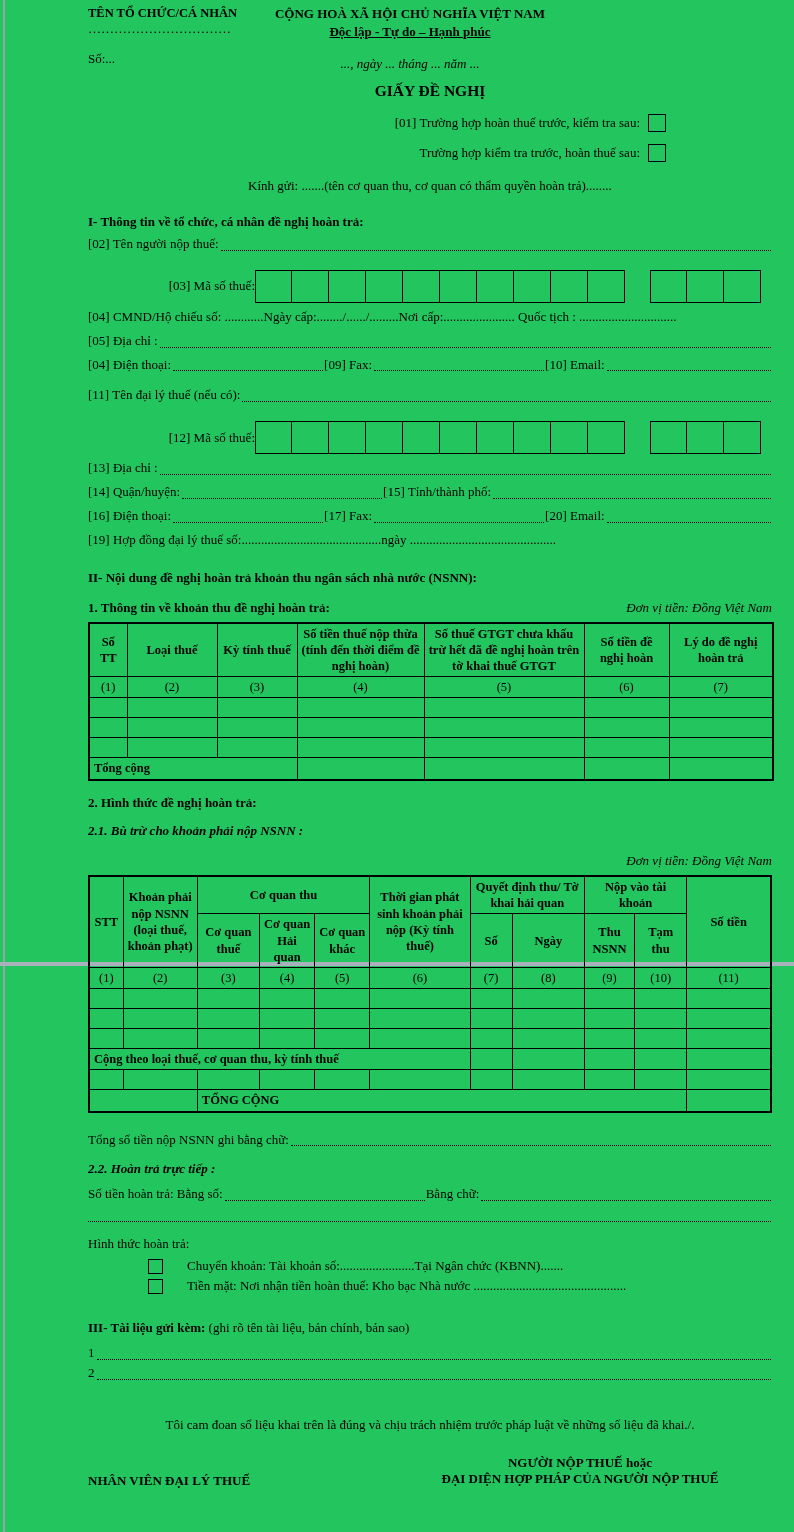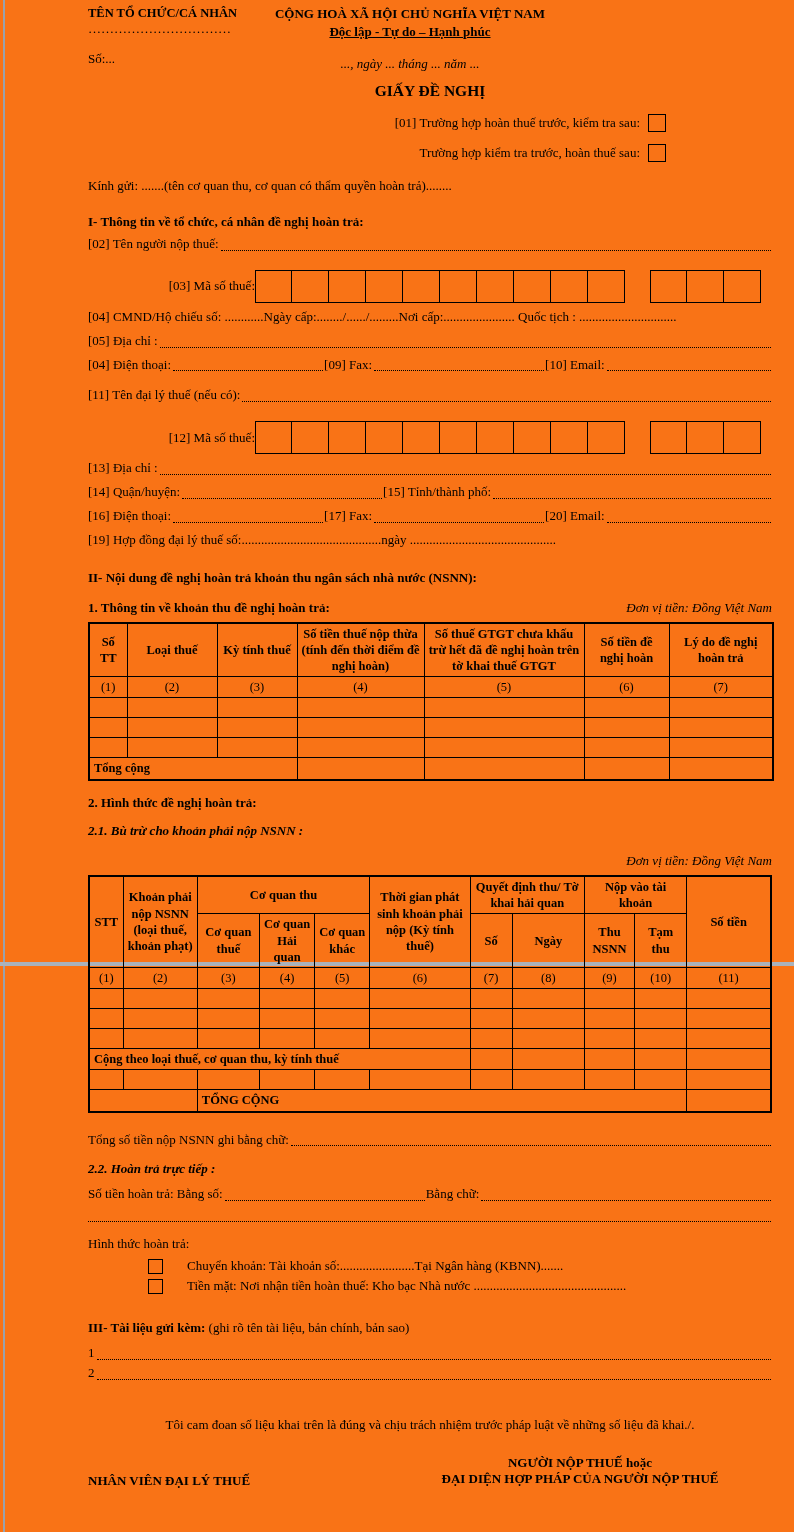--- a/index.html
+++ b/index.html
@@ -1,18 +1,18 @@
 <!DOCTYPE html>
 <html><head>
 <meta charset="utf-8">
 <style>
   * { margin:0; padding:0; box-sizing:border-box; }
   html,body { background:#fff; }
   body { font-family:"Liberation Serif","DejaVu Serif",serif; color:#000; font-size:13px; }
-  .page { position:relative; width:794px; height:1532px; background:#f97316; overflow:hidden; }
+  .page { position:relative; width:794px; height:1532px; background:#22c55e; overflow:hidden; }
   .left-edge { position:absolute; left:3px; top:0; width:2px; height:1532px; background:#9aa1ab; }
   .page-break { position:absolute; left:0; top:962px; width:794px; height:4px; background:#a9b2bc; }
   .content { position:absolute; left:88px; top:6px; width:684px; }
 
   
   .hdr { display:flex; }
   .hdr-left { width:168px; }
   .hdr-left .org { font-weight:bold; font-size:12.5px; }
   .hdr-center { width:308px; text-align:center; }
   .hdr-center .nat { font-weight:bold; font-size:13px; }
@@ -21,21 +21,21 @@
   .hdr-right { width:196px; margin-left:12px; border:2px solid #000; text-align:center; padding:3px 4px 6px 4px; height:86px; }
   .hdr-right .mau { font-weight:bold; font-size:13px; }
   .hdr-right .mau-note { font-style:italic; font-size:12px; line-height:1.25; }
 
   .doc-title { text-align:center; font-weight:bold; font-size:15.5px; margin-top:10px; }
   .doc-title2 { text-align:center; font-weight:bold; font-size:15.5px; margin-top:6px; letter-spacing:.3px; }
 
   .chk-row { display:flex; justify-content:flex-end; width:472px; margin:0 auto; margin-top:12px; align-items:center; }
   .chk-row.first { margin-top:14px; }
   .chk-box { width:18px; height:18px; border:1.5px solid #000; margin-left:8px; }
-  .kinhgui { text-align:left; margin-top:16px; }
+  .kinhgui { text-align:center; margin-top:16px; }
 
   .sec-h { font-weight:bold; margin-top:20px; }
   .line { display:flex; align-items:flex-end; margin-top:5px; line-height:1.45; }
   .lead { flex:1 1 auto; border-bottom:1.3px dotted #000; margin:0 1px 3px 2px; height:1em; } .lead.w150 { flex:0 0 150px; }
   .lead.w170 { flex:0 0 170px; } .lead.w200 { flex:0 0 200px; }
 
   .mst-row { display:flex; align-items:center; margin-top:16px;text-align:right; }
   .mst-label { width:167px; }
   .mst-boxes { display:flex; }
   .mst-cell { width:37px; height:33px; border:1.8px solid #000; border-left:none; }
@@ -405,21 +405,21 @@
     </div>
     <div class="line">
       <span class="lead" style="margin-left:0;"></span>
     </div>
 
     <div class="line" style="margin-top:10px;">
       <span>Hình thức hoàn trả:</span>
     </div>
     <div class="method-row">
       <span class="method-box"></span>
-      <span>Chuyển khoản: Tài khoản số:.......................Tại  Ngân hàng (KBNN).......</span>
+      <span>Chuyển khoản: Tài khoản số:.......................Tại  Ngân chức (KBNN).......</span>
     </div>
     <div class="method-row">
       <span class="method-box"></span>
       <span>Tiền mặt: Nơi nhận tiền hoàn thuế: Kho bạc Nhà nước ...............................................</span>
     </div>
 
     <div class="sec-h" style="margin-top:26px;">
       <span style="font-weight:bold;">III- Tài liệu gửi kèm:</span><span style="font-weight:normal;"> (ghi rõ tên tài liệu, bản chính, bản sao)</span>
     </div>
     <div class="line" style="margin-top:8px;">

